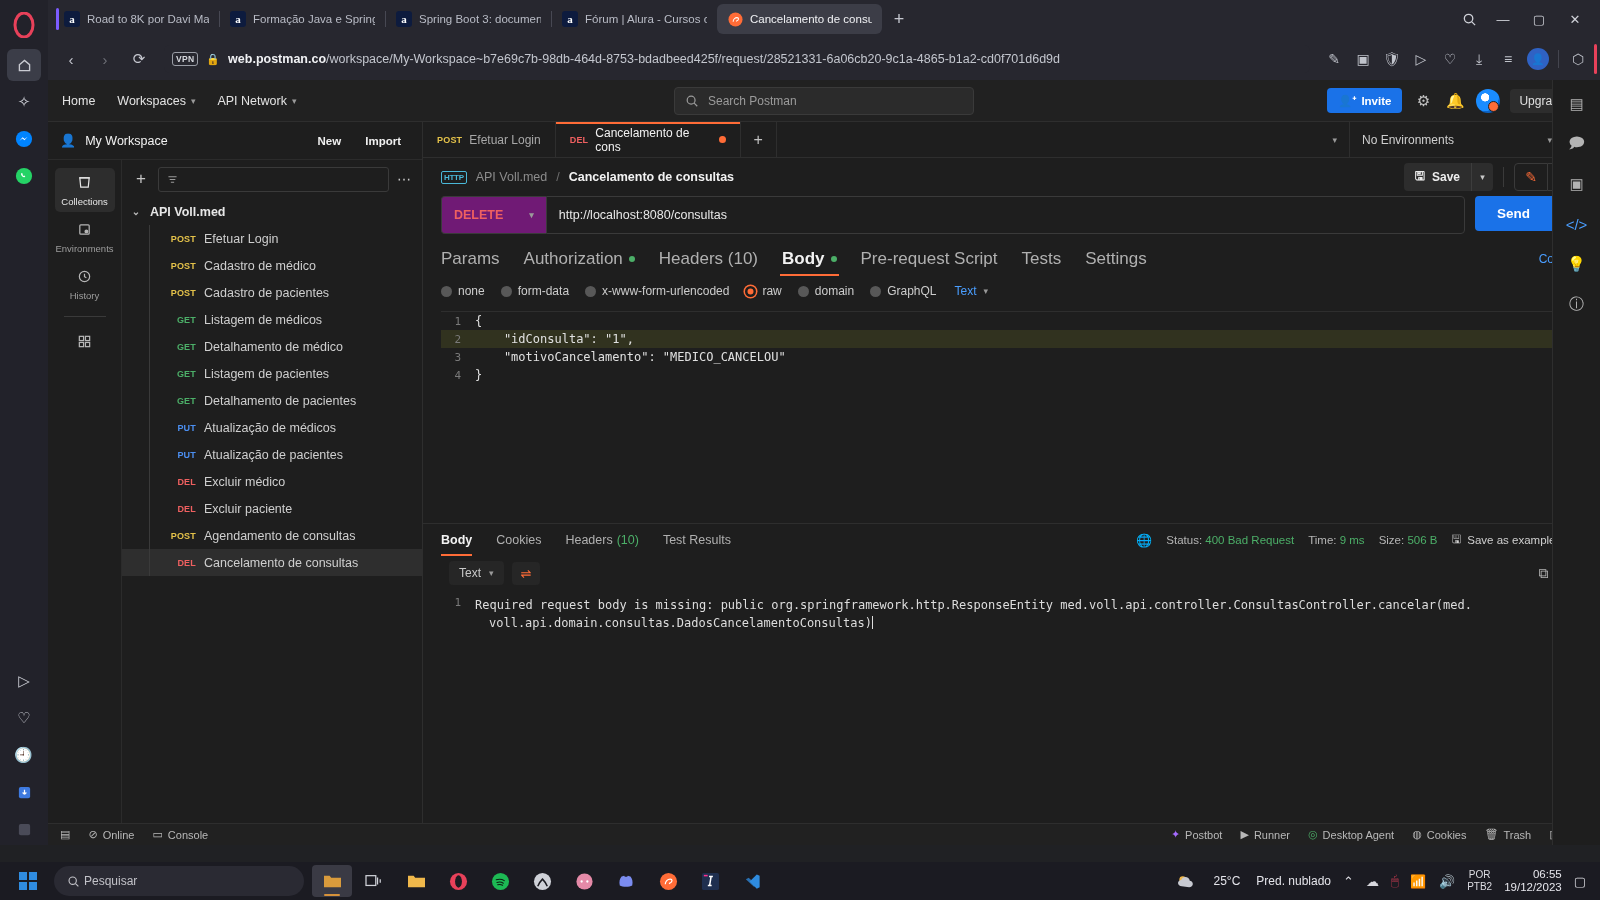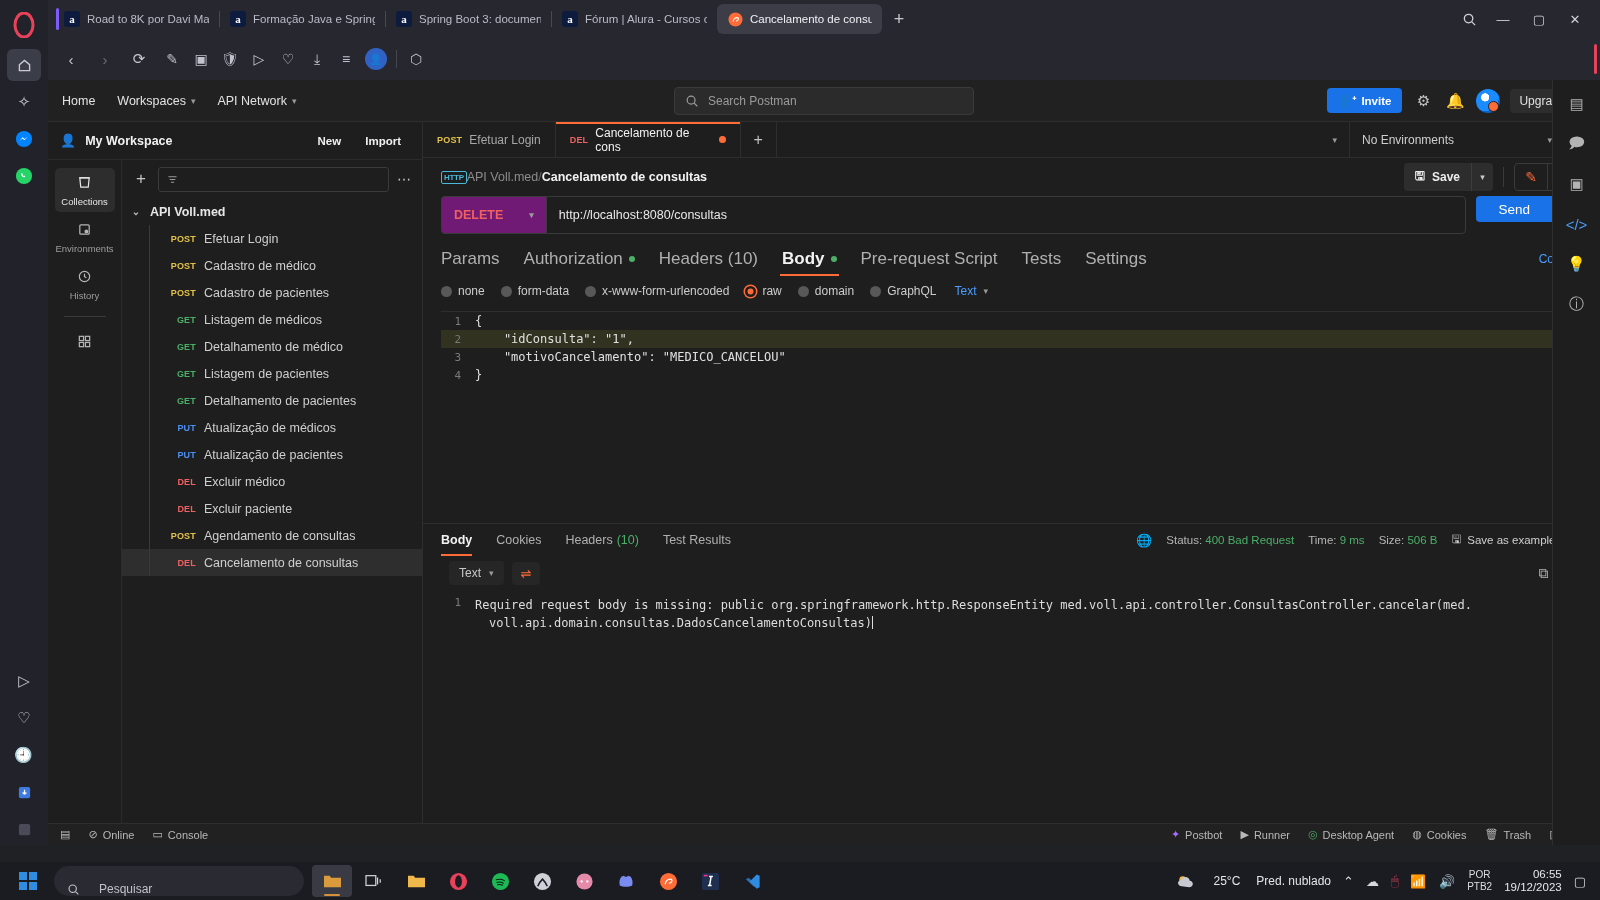--- a/index.html
+++ b/index.html
@@ -107,21 +107,21 @@
              border-radius: 4px; display:flex;align-items:center;gap:7px;}
 
   .pm-body { display: flex; height: calc(100% - 42px - 22px); }
 
   
   .ws-bar {
     width: 375px; background: #1e1e1e; display: flex; flex-direction: column;
     border-right: 1px solid #2e2e2e;
   }
   .ws-top { height: 38px; display: flex; align-items: center; padding: 0 12px; gap: 9px; border-bottom:1px solid #2b2b2b;}
-  .ws-name { font-size: 12.5px; color: #f2f2f2; font-weight: bold; }
+  .ws-name { font-size: 12.5px; color: #f2f2f2; font-weight: normal; }
   .ws-btns { margin-left: auto; display: flex; gap: 6px; }
   .ws-btn { font-size: 11.5px; color: #f0f0f0; font-weight: bold; padding: 4px 9px; border-radius: 4px; }
   .ws-main { flex: 1; display: flex; min-height: 0; }
   .rail { width: 73px; background: #1e1e1e; padding-top: 8px; display:flex;flex-direction:column;align-items:center;gap:3px;}
   .rail-item {
     width: 60px; padding: 7px 0 5px; border-radius: 5px; display:flex; flex-direction:column;
     align-items:center; gap:4px; font-size: 9.5px; color: #9d9d9d;
   }
   .rail-item .ri { font-size: 15px; line-height: 1; color:#b6b6b6; }
   .rail-item.active { background: #2d2d2d; color: #e7e7e7; }
@@ -161,21 +161,21 @@
   .rtab.active::before { content:''; position:absolute; left:0;right:0;top:0;height:2px; background:#ff6c37;}
   .rtab .dot { width: 7px; height: 7px; border-radius: 50%; background: #ff6c37; }
   .rtab-plus { width: 36px; display:flex;align-items:center;justify-content:center;color:#c2c2c2;font-size:16px;border-right:1px solid #2e2e2e;}
   .rtabs-fill { flex:1; display:flex; align-items:center; justify-content:flex-end; padding-right:12px; color:#aaa; font-size:11px;}
   .env-sel {
     width: 215px; border-left: 1px solid #2e2e2e; display:flex; align-items:center;
     justify-content:space-between; padding: 0 12px; font-size:12px; color:#cfcfcf;
   }
   .env-ic { width:36px; border-left:1px solid #2e2e2e; display:flex;align-items:center;justify-content:center;color:#bdbdbd;font-size:14px;}
 
-  .crumb-row { height: 38px; display: flex; align-items: center; padding: 0 18px; }
+  .crumb-row { height: 38px; display: flex; align-items: center; padding: 0 18px; gap: 9px; }
   .http-ic {
     font-size: 8px; color: #4ab8d8; border: 1px solid #4ab8d8; border-radius: 2px;
     padding: 1px 2px; font-weight: bold; letter-spacing: -.3px;
   }
   .crumb-dim { font-size: 12.5px; color: #8c8c8c; }
   .crumb-sep { font-size: 12.5px; color: #6e6e6e; }
   .crumb-cur { font-size: 12.5px; color: #f2f2f2; font-weight: bold; }
   .crumb-right { margin-left: auto; display: flex; align-items: center; gap: 0; }
   .save-btn {
     background: #2d2d2d; color: #ededed; font-size: 12px; font-weight:600; height: 28px;
@@ -194,22 +194,22 @@
     border-radius: 4px 0 0 4px; display:flex; align-items:center; gap:26px; padding: 0 12px;
     color:#ef6060; font-size:12.5px; font-weight:bold;
   }
   .method-sel .caret { color:#9a9a9a; }
   .url-input {
     flex: 1; height: 38px; background: #1e1e1e; border: 1px solid #3a3a3a;
     border-radius: 0 4px 4px 0; display: flex; align-items: center; padding: 0 12px;
     font-size: 12.5px; color: #e8e8e8;
   }
   .send-btn {
-    margin-left: 10px; height: 26px; background: #1a72e8; color: #fff; font-size: 13.5px;
-    font-weight: normal; border-radius: 4px 0 0 4px; display:flex;align-items:center;padding:0 22px;
+    margin-left: 10px; height: 35px; background: #1a72e8; color: #fff; font-size: 13.5px;
+    font-weight: bold; border-radius: 4px 0 0 4px; display:flex;align-items:center;padding:0 22px;
   }
   .send-caret { height:38px; width:30px; background:#1a72e8; border-radius:0 4px 4px 0;
                 display:flex;align-items:center;justify-content:center;color:#fff;font-size:10px;
                 border-left:1px solid #3f8cf0;}
 
   .param-tabs { display: flex; align-items: center; padding: 0 18px; height: 34px; gap: 0; }
   .ptab { font-size: 17px; color: #b0b0b0; padding: 0 12px; height: 34px; display:flex;align-items:center;gap:6px; position:relative;}
   .ptab:first-child { padding-left: 0; }
   .ptab.active { color: #f2f2f2; font-weight: bold; }
   .ptab.active::after { content:''; position:absolute; left:10px; right:10px; bottom:0; height:2px; background:#ff6c37;}
@@ -280,21 +280,21 @@
   
   .taskbar {
     position: absolute; left: 0; bottom: 0; width: 1600px; height: 38px;
     background: #1b1b22; display: flex; align-items: center; padding: 0 6px; gap: 4px;
   }
   .tb-start { width: 44px; height: 30px; display:flex;align-items:center;justify-content:center;}
   .win-logo { display:grid; grid-template-columns: 8px 8px; grid-template-rows: 8px 8px; gap:2px;}
   .win-logo i { background:#2f8ce0; display:block; }
   .tb-searchbox {
     width: 250px; height: 30px; background: #2a2a33; border-radius: 15px;
-    display: flex; align-items: flex-end; gap: 19px; padding: 0 13px; font-size: 12px; color: #c2c2c8;
+    display: flex; align-items: center; gap: 4px; padding: 0 13px; font-size: 12px; color: #c2c2c8;
   }
   .tb-icons { display: flex; align-items: center; gap: 2px; margin-left: 4px; }
   .tb-app { width: 40px; height: 32px; display:flex;align-items:center;justify-content:center; font-size:17px; position:relative; border-radius:4px;}
   .tb-app.active { background: #3a3a44; }
   .tb-app.active::after { content:''; position:absolute; bottom:1px; left:12px; right:12px; height:2px; background:#d6923a; border-radius:1px;}
   .tray { margin-left: auto; display: flex; align-items: center; gap: 12px; padding-right: 8px; font-size: 12px; color: #dcdce2;}
   .weather { display: flex; align-items: center; gap: 16px; font-size: 12px; color: #e4e4ea; }
   .tray-ic { font-size: 13px; color: #d8d8de; }
   .kbd { font-size: 10px; line-height: 12px; text-align: center; color: #dcdce2; }
   .clock { font-size: 11.5px; line-height: 13px; text-align: right; color: #e6e6ec; }
@@ -386,20 +386,25 @@
       <div class="win-btn">—</div>
       <div class="win-btn">▢</div>
       <div class="win-btn close">✕</div>
     </div>
   </div>
 
   <div class="navbar">
     <div class="nav-btn">‹</div>
     <div class="nav-btn dim">›</div>
     <div class="nav-btn">⟳</div>
+    <div class="urlbar">
+      <span class="vpn-badge">VPN</span>
+      <span class="lock">🔒</span>
+      <span class="url-text"><b>web.postman.co</b><span>/workspace/My-Workspace~b7e69c7b-98db-464d-8753-bdadbeed425f/request/28521331-6a06cb20-9c1a-4865-b1a2-cd0f701d6d9d</span></span>
+    </div>
     <div class="nav-right">
       <div class="nav-ic">✎</div>
       <div class="nav-ic">▣</div>
       <div class="nav-ic">🛡</div>
       <div class="nav-ic">▷</div>
       <div class="nav-ic">♡</div>
       <div class="nav-ic">⤓</div>
       <div class="nav-ic">≡</div>
       <div class="nav-ic profile">👤</div>
       <div class="nav-div"></div>

